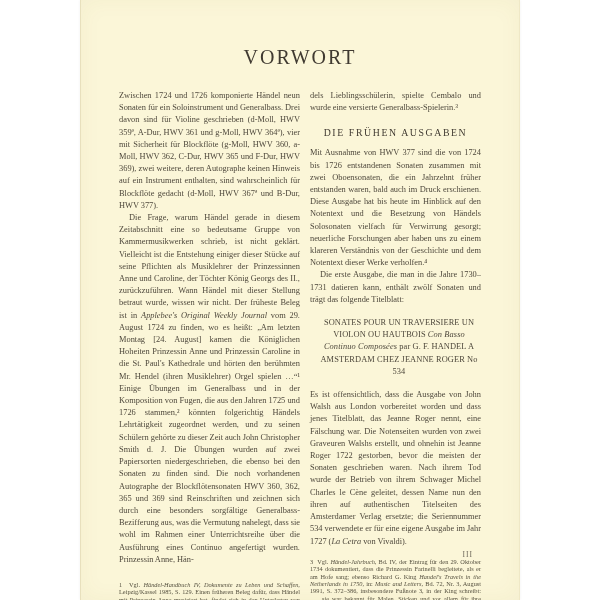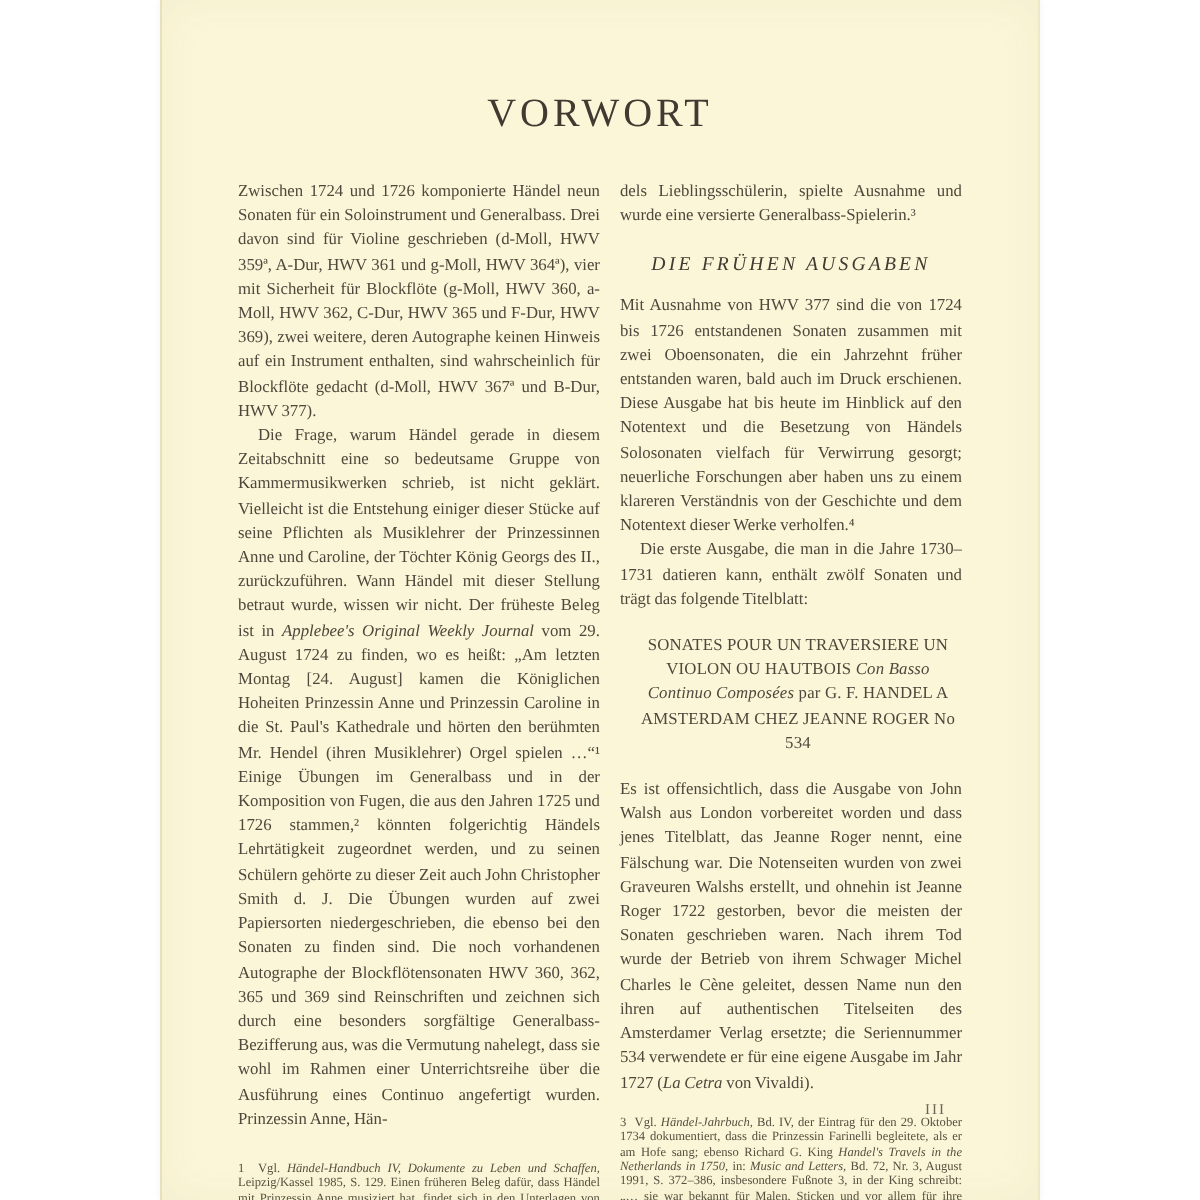--- a/index.html
+++ b/index.html
@@ -28,21 +28,21 @@
   .col-left{width:182px;}
   .col-right{width:172px;}
   .body-p{
     font-size:8.4px;line-height:12.2px;text-align:justify;
     hyphens:auto;-webkit-hyphens:auto;word-spacing:-0.2px;
   }
   .body-p.indent{text-indent:10px;}
   .section-heading{
     font-weight:normal;text-align:center;
     font-size:9.8px;letter-spacing:1.6px;color:var(--title-ink);
-    margin:13px 0 9px 0;white-space:nowrap;font-style:italic;
+    margin:13px 0 9px 0;white-space:nowrap;
   }
   .title-block{
     font-size:8.4px;line-height:12.2px;text-align:center;
     margin:11px 0 11px 7px;letter-spacing:0.1px;
   }
   .footnotes{margin-top:15px;}
   .fn{
     font-size:6.3px;line-height:7.4px;text-align:justify;
     hyphens:auto;-webkit-hyphens:auto;color:#55503f;
     margin-bottom:1px;
@@ -67,21 +67,21 @@
       <div class="col col-left">
         <p class="body-p"><span>Zwischen 1724 und 1726 komponierte Händel neun Sonaten für ein Soloinstrument und Generalbass. Drei davon sind für Violine geschrieben (d-Moll, HWV 359ª, A-Dur, HWV 361 und g-Moll, HWV 364ª), vier mit Sicherheit für Blockflöte (g-Moll, HWV 360, a-Moll, HWV 362, C-Dur, HWV 365 und F-Dur, HWV 369), zwei weitere, deren Autographe keinen Hinweis auf ein Instrument enthalten, sind wahrscheinlich für Blockflöte gedacht (d-Moll, HWV 367ª und B-Dur, HWV 377).</span></p>
         <p class="body-p indent"><span>Die Frage, warum Händel gerade in diesem Zeitabschnitt eine so bedeutsame Gruppe von Kammermusikwerken schrieb, ist nicht geklärt. Vielleicht ist die Entstehung einiger dieser Stücke auf seine Pflichten als Musiklehrer der Prinzessinnen Anne und Caroline, der Töchter König Georgs des II., zurückzuführen. Wann Händel mit dieser Stellung betraut wurde, wissen wir nicht. Der früheste Beleg ist in </span><i>Applebee's Original Weekly Journal</i><span> vom 29. August 1724 zu finden, wo es heißt: „Am letzten Montag [24. August] kamen die Königlichen Hoheiten Prinzessin Anne und Prinzessin Caroline in die St. Paul's Kathedrale und hörten den berühmten Mr. Hendel (ihren Musiklehrer) Orgel spielen …“¹ Einige Übungen im Generalbass und in der Komposition von Fugen, die aus den Jahren 1725 und 1726 stammen,² könnten folgerichtig Händels Lehrtätigkeit zugeordnet werden, und zu seinen Schülern gehörte zu dieser Zeit auch John Christopher Smith d. J. Die Übungen wurden auf zwei Papiersorten niedergeschrieben, die ebenso bei den Sonaten zu finden sind. Die noch vorhandenen Autographe der Blockflötensonaten HWV 360, 362, 365 und 369 sind Reinschriften und zeichnen sich durch eine besonders sorgfältige Generalbass-Bezifferung aus, was die Vermutung nahelegt, dass sie wohl im Rahmen einer Unterrichtsreihe über die Ausführung eines Continuo angefertigt wurden. Prinzessin Anne, Hän-</span></p>
         <div class="footnotes">
           <p class="fn"><span>1&nbsp;&nbsp;Vgl. </span><i>Händel-Handbuch IV, Dokumente zu Leben und Schaffen,</i><span> Leipzig/Kassel 1985, S. 129. Einen früheren Beleg dafür, dass Händel mit Prinzessin Anne musiziert hat, findet sich in den Unterlagen von Lady Portland, der Gouvernante der Prinzessin ab 1718. Ein Dokument, das den Tagesablauf der Prinzessin beinhaltet und mit dem Datum des 9. Juli 1723 versehen ist (British Library, Egerton 1717, 78f.), lautet folgendermaßen: „4 jusqua 5 ou jouer du clavessin ou lire; apres jouer avec Handel“ (</span></p>
 
         </div>
       </div>
 
       <div class="col col-right">
-        <p class="body-p"><span>dels Lieblingsschülerin, spielte Ausnahme und wurde eine versierte Generalbass-Spielerin.³</span></p>
+        <p class="body-p"><span>dels Lieblingsschülerin, spielte Cembalo und wurde eine versierte Generalbass-Spielerin.³</span></p>
         <h2 class="section-heading">DIE FRÜHEN AUSGABEN</h2>
         <p class="body-p"><span>Mit Ausnahme von HWV 377 sind die von 1724 bis 1726 entstandenen Sonaten zusammen mit zwei Oboensonaten, die ein Jahrzehnt früher entstanden waren, bald auch im Druck erschienen. Diese Ausgabe hat bis heute im Hinblick auf den Notentext und die Besetzung von Händels Solosonaten vielfach für Verwirrung gesorgt; neuerliche Forschungen aber haben uns zu einem klareren Verständnis von der Geschichte und dem Notentext dieser Werke verholfen.⁴</span></p>
         <p class="body-p indent"><span>Die erste Ausgabe, die man in die Jahre 1730–1731 datieren kann, enthält zwölf Sonaten und trägt das folgende Titelblatt:</span></p>
         <p class="title-block"><span>SONATES POUR UN TRAVERSIERE UN VIOLON OU HAUTBOIS </span><i>Con Basso Continuo Composées</i><span> par G. F. HANDEL A AMSTERDAM CHEZ JEANNE ROGER No 534</span></p>
         <p class="body-p"><span>Es ist offensichtlich, dass die Ausgabe von John Walsh aus London vorbereitet worden und dass jenes Titelblatt, das Jeanne Roger nennt, eine Fälschung war. Die Notenseiten wurden von zwei Graveuren Walshs erstellt, und ohnehin ist Jeanne Roger 1722 gestorben, bevor die meisten der Sonaten geschrieben waren. Nach ihrem Tod wurde der Betrieb von ihrem Schwager Michel Charles le Cène geleitet, dessen Name nun den ihren auf authentischen Titelseiten des Amsterdamer Verlag ersetzte; die Seriennummer 534 verwendete er für eine eigene Ausgabe im Jahr 1727 (</span><i>La Cetra</i><span> von Vivaldi).</span></p>
         <div class="footnotes fn-right">
           <p class="fn"><span>3&nbsp;&nbsp;Vgl. </span><i>Händel-Jahrbuch,</i><span> Bd. IV, der Eintrag für den 29. Oktober 1734 dokumentiert, dass die Prinzessin Farinelli begleitete, als er am Hofe sang; ebenso Richard G. King </span><i>Handel's Travels in the Netherlands in 1750,</i><span> in: </span><i>Music and Letters,</i><span> Bd. 72, Nr. 3, August 1991, S. 372–386, insbesondere Fußnote 3, in der King schreibt: „… sie war bekannt für Malen, Sticken und vor allem für ihre Fähigkeiten als Sängerin und </span></p>
 
         </div>
       </div>

